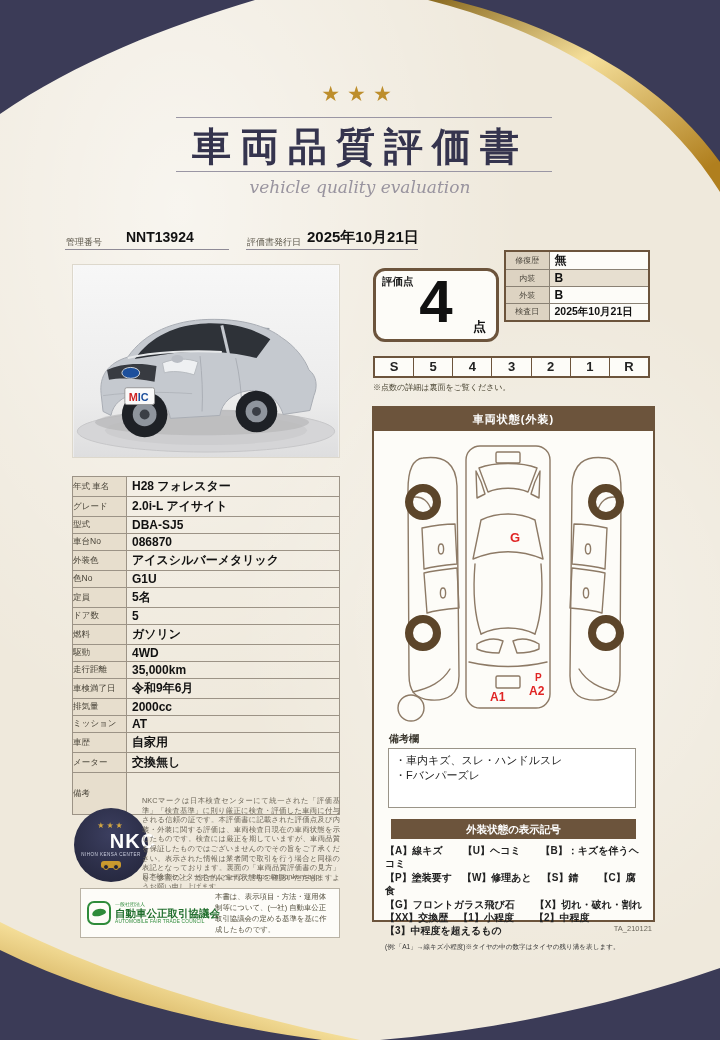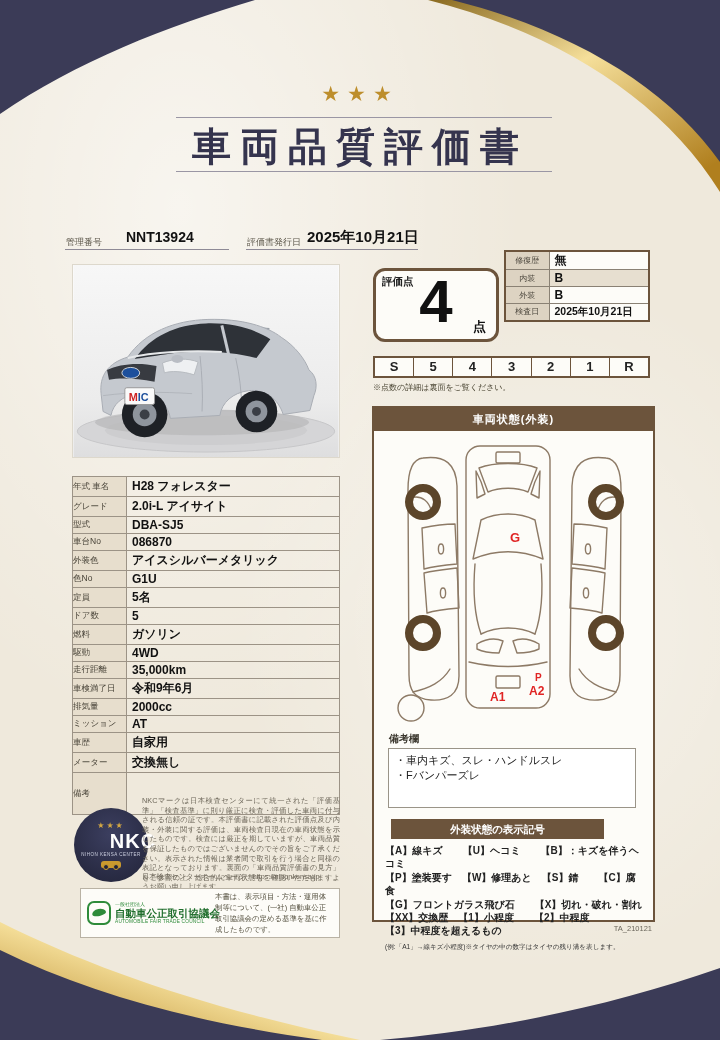--- a/index.html
+++ b/index.html
@@ -105,21 +105,21 @@
            background:#fdfcf8; }
   .panel-hdr { height:23px; background:#6c543c; color:#fff; font-size:11px; font-weight:bold;
                text-align:center; line-height:23px; letter-spacing:1px; }
   .diagram { position:absolute; left:8px; top:30px; width:265px; height:295px; }
   .marker { position:absolute; color:#e02424; font-weight:bold;
             font-family:"Liberation Sans",sans-serif; }
   .remarks-label { position:absolute; left:15px; top:324px; font-size:10px; font-weight:bold; color:#3c382f; }
   .remarks-box { position:absolute; left:14px; top:340px; width:248px; height:60px;
                  border:1px solid #9a9488; background:#fff; padding:4px 6px; }
   .remarks-box div { font-size:11px; color:#222; line-height:15px; }
-  .legend-hdr { position:absolute; left:17px; top:411px; width:213px; height:20px; background:#6c543c;
+  .legend-hdr { position:absolute; left:17px; top:411px; width:245px; height:20px; background:#6c543c;
                 color:#fff; font-size:10.5px; font-weight:bold; text-align:center; line-height:20px; }
   .legend-body { position:absolute; left:11px; top:436px; width:260px; font-size:10px;
                  font-weight:bold; color:#222; line-height:13.4px; }
   .legend-note { font-size:6.6px; font-weight:normal; color:#333; margin-top:2px; }
   .doc-code { top:924px; left:560px; width:92px; text-align:right; font-size:7.5px; color:#6b675c; }
 </style>
 </head>
 <body>
 
 <div class="page">
@@ -142,20 +142,21 @@
     <path d="M720,0 L452,0 C572,30 668,88 720,162 Z" fill="#3b3b57"></path>
     <path d="M0,1040 L0,922 C100,972 215,1010 360,1040 Z" fill="url(#gold2)"></path>
     <path d="M0,1040 L0,950 C92,995 198,1023 322,1040 Z" fill="#3b3b57"></path>
     <path d="M380,1040 C490,1031 612,1006 720,968 L720,1040 Z" fill="#3b3b57"></path>
   </svg>
 
   <div class="abs hdr-stars">★★★</div>
   <div class="abs hdr-line" style="top:117px;"></div>
   <div class="abs hdr-title">車両品質評価書</div>
   <div class="abs hdr-line" style="top:171px;"></div>
+  <div class="abs hdr-sub">vehicle quality evaluation</div>
 
   <div class="abs meta-label" style="top:236px;left:66px;text-align:center;">管理番号</div>
   <div class="abs meta-value" style="top:229px;left:126px;">NNT13924</div>
   <div class="abs meta-line" style="top:249px;left:65px;width:164px;"></div>
   <div class="abs meta-label" style="top:236px;left:247px;">評価書発行日</div>
   <div class="abs meta-value" style="top:228px;left:307px;font-size:15px;">2025年10月21日</div>
   <div class="abs meta-line" style="top:249px;left:246px;width:172px;"></div>
 
   <div class="abs photo">
     <svg viewBox="0 0 268 194" width="266" height="192">

